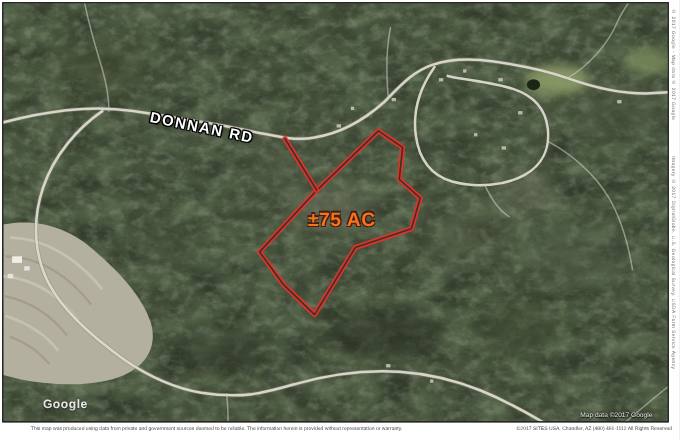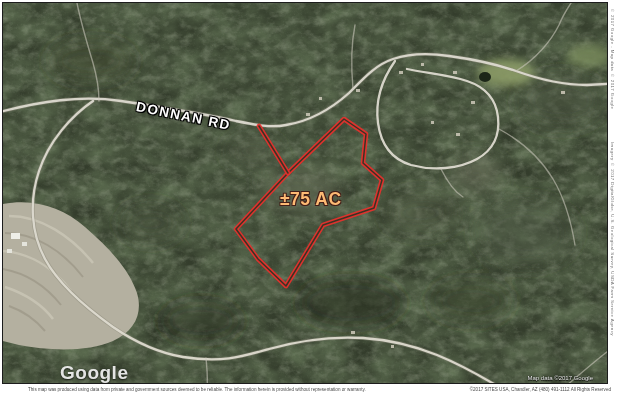--- a/index.html
+++ b/index.html
@@ -13,26 +13,26 @@
     background:#343d2c;border:1px solid #1c1c1c;box-sizing:border-box;overflow:hidden;
   }
   .map svg{position:absolute;left:0;top:0;}
   .road-label{
     position:absolute;left:135px;top:96px;transform:rotate(11.5deg);transform-origin:left top;
     font-weight:bold;font-size:13.5px;letter-spacing:1.5px;color:#ffffff;white-space:nowrap;
     text-shadow:-1px -1px 0 #000,1px -1px 0 #000,-1px 1px 0 #000,1px 1px 0 #000,0 0 3px #000;
   }
   .acreage-label{
     position:absolute;left:277px;top:186px;font-weight:bold;font-size:17.5px;letter-spacing:.5px;
-    color:#fdba74;white-space:nowrap;
+    color:#f97316;white-space:nowrap;
     text-shadow:-1px -1px 0 #441f18,1px -1px 0 #441f18,-1px 1px 0 #441f18,1px 1px 0 #441f18;
     text-align:center;
   }
   .google-wm{
-    position:absolute;left:57px;top:359px;font-size:19px;font-weight:bold;letter-spacing:.5px;
+    position:absolute;left:36px;top:359px;font-size:11px;font-weight:bold;letter-spacing:.5px;
     color:rgba(255,255,255,.88);text-shadow:0 1px 2px rgba(0,0,0,.7);
   }
   .mapdata-credit{
     position:absolute;right:14px;bottom:2px;font-size:6px;color:#e8e8e8;
     text-shadow:0 0 2px #000, 0 1px 1px #000;white-space:nowrap;
   }
   .footer-disclaimer{
     position:absolute;left:28px;top:387px;font-size:4.6px;color:#4a4a4a;white-space:nowrap;
   }
   .footer-attribution{

